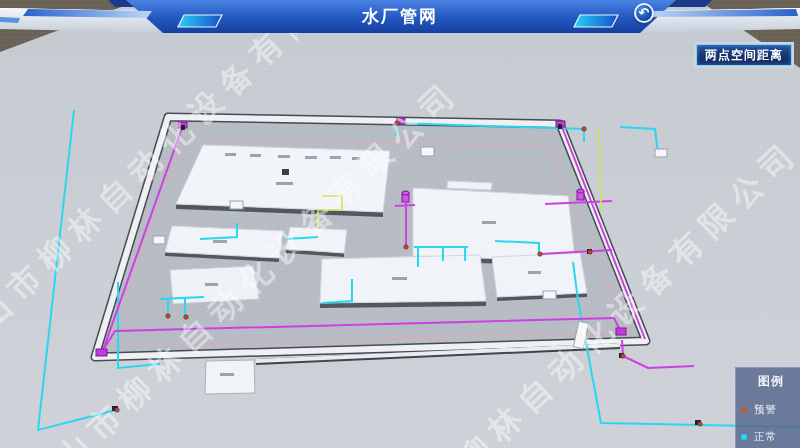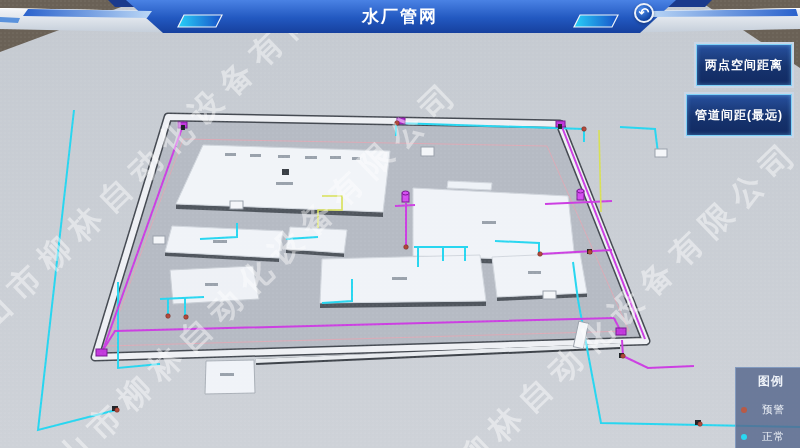--- a/index.html
+++ b/index.html
@@ -23,36 +23,36 @@
   
   #tool-buttons{
     position:absolute;top:44px;right:8px;display:flex;flex-direction:column;
     align-items:flex-end;gap:8px;z-index:25;
   }
   .tool-btn{
     background:linear-gradient(180deg,#27509e 0%,#16336e 55%,#122a62 100%);
     border:1px solid #7fd2f8;
     box-shadow:0 0 0 2px #c9d6e6, inset 0 0 4px rgba(120,200,255,.5);
     color:#ffffff;font-size:12px;font-weight:bold;letter-spacing:1px;
-    padding:13px 8px;line-height:14px;cursor:pointer;white-space:nowrap;
+    padding:3px 8px;line-height:14px;cursor:pointer;white-space:nowrap;
     font-family:inherit;
   }
 
   
   #legend{
     position:absolute;right:0;top:367px;width:64px;height:81px;
     background:rgba(86,103,140,0.82);
     border-left:1px solid rgba(150,180,220,.55);
     border-top:1px solid rgba(150,180,220,.55);
     z-index:15;overflow:hidden;color:#eef2f8;
   }
   #legend .legend-title{font-size:12px;font-weight:bold;margin:5px 0 0 22px;letter-spacing:1px;}
   .legend-item{display:flex;align-items:center;margin:13px 0 0 5px;}
   .legend-item .dot{width:6px;height:6px;border-radius:50%;flex:0 0 auto;}
-  .legend-item .lbl{font-size:10.5px;margin-left:15px;letter-spacing:1px;}
+  .legend-item .lbl{font-size:10.5px;margin-left:7px;letter-spacing:1px;}
 
   .wm{fill:#ffffff;opacity:.45;font-size:32px;font-weight:bold;letter-spacing:10px;}
 </style>
 </head>
 <body>
 
 <div id="app">
 
 <svg id="scene-svg" xmlns="http://www.w3.org/2000/svg" viewBox="0 0 800 448">
   <defs>
@@ -268,21 +268,20 @@
     <text class="hdr-title" x="400" y="22" text-anchor="middle">水厂管网</text>
   </g>
 </svg>
 
 <div id="back-btn">
   <span>↶</span>
 </div>
 
 <div id="tool-buttons">
   <button class="tool-btn">两点空间距离</button>
-  <button class="tool-btn">管道间距(最远)</button>
 </div>
 
 <div id="legend">
   <div class="legend-title">图例</div>
   <div class="legend-item">
     <span class="dot" style="background: rgb(184, 90, 70);"></span>
     <span class="lbl">预警</span>
   </div>
   <div class="legend-item">
     <span class="dot" style="background: rgb(41, 216, 242);"></span>

